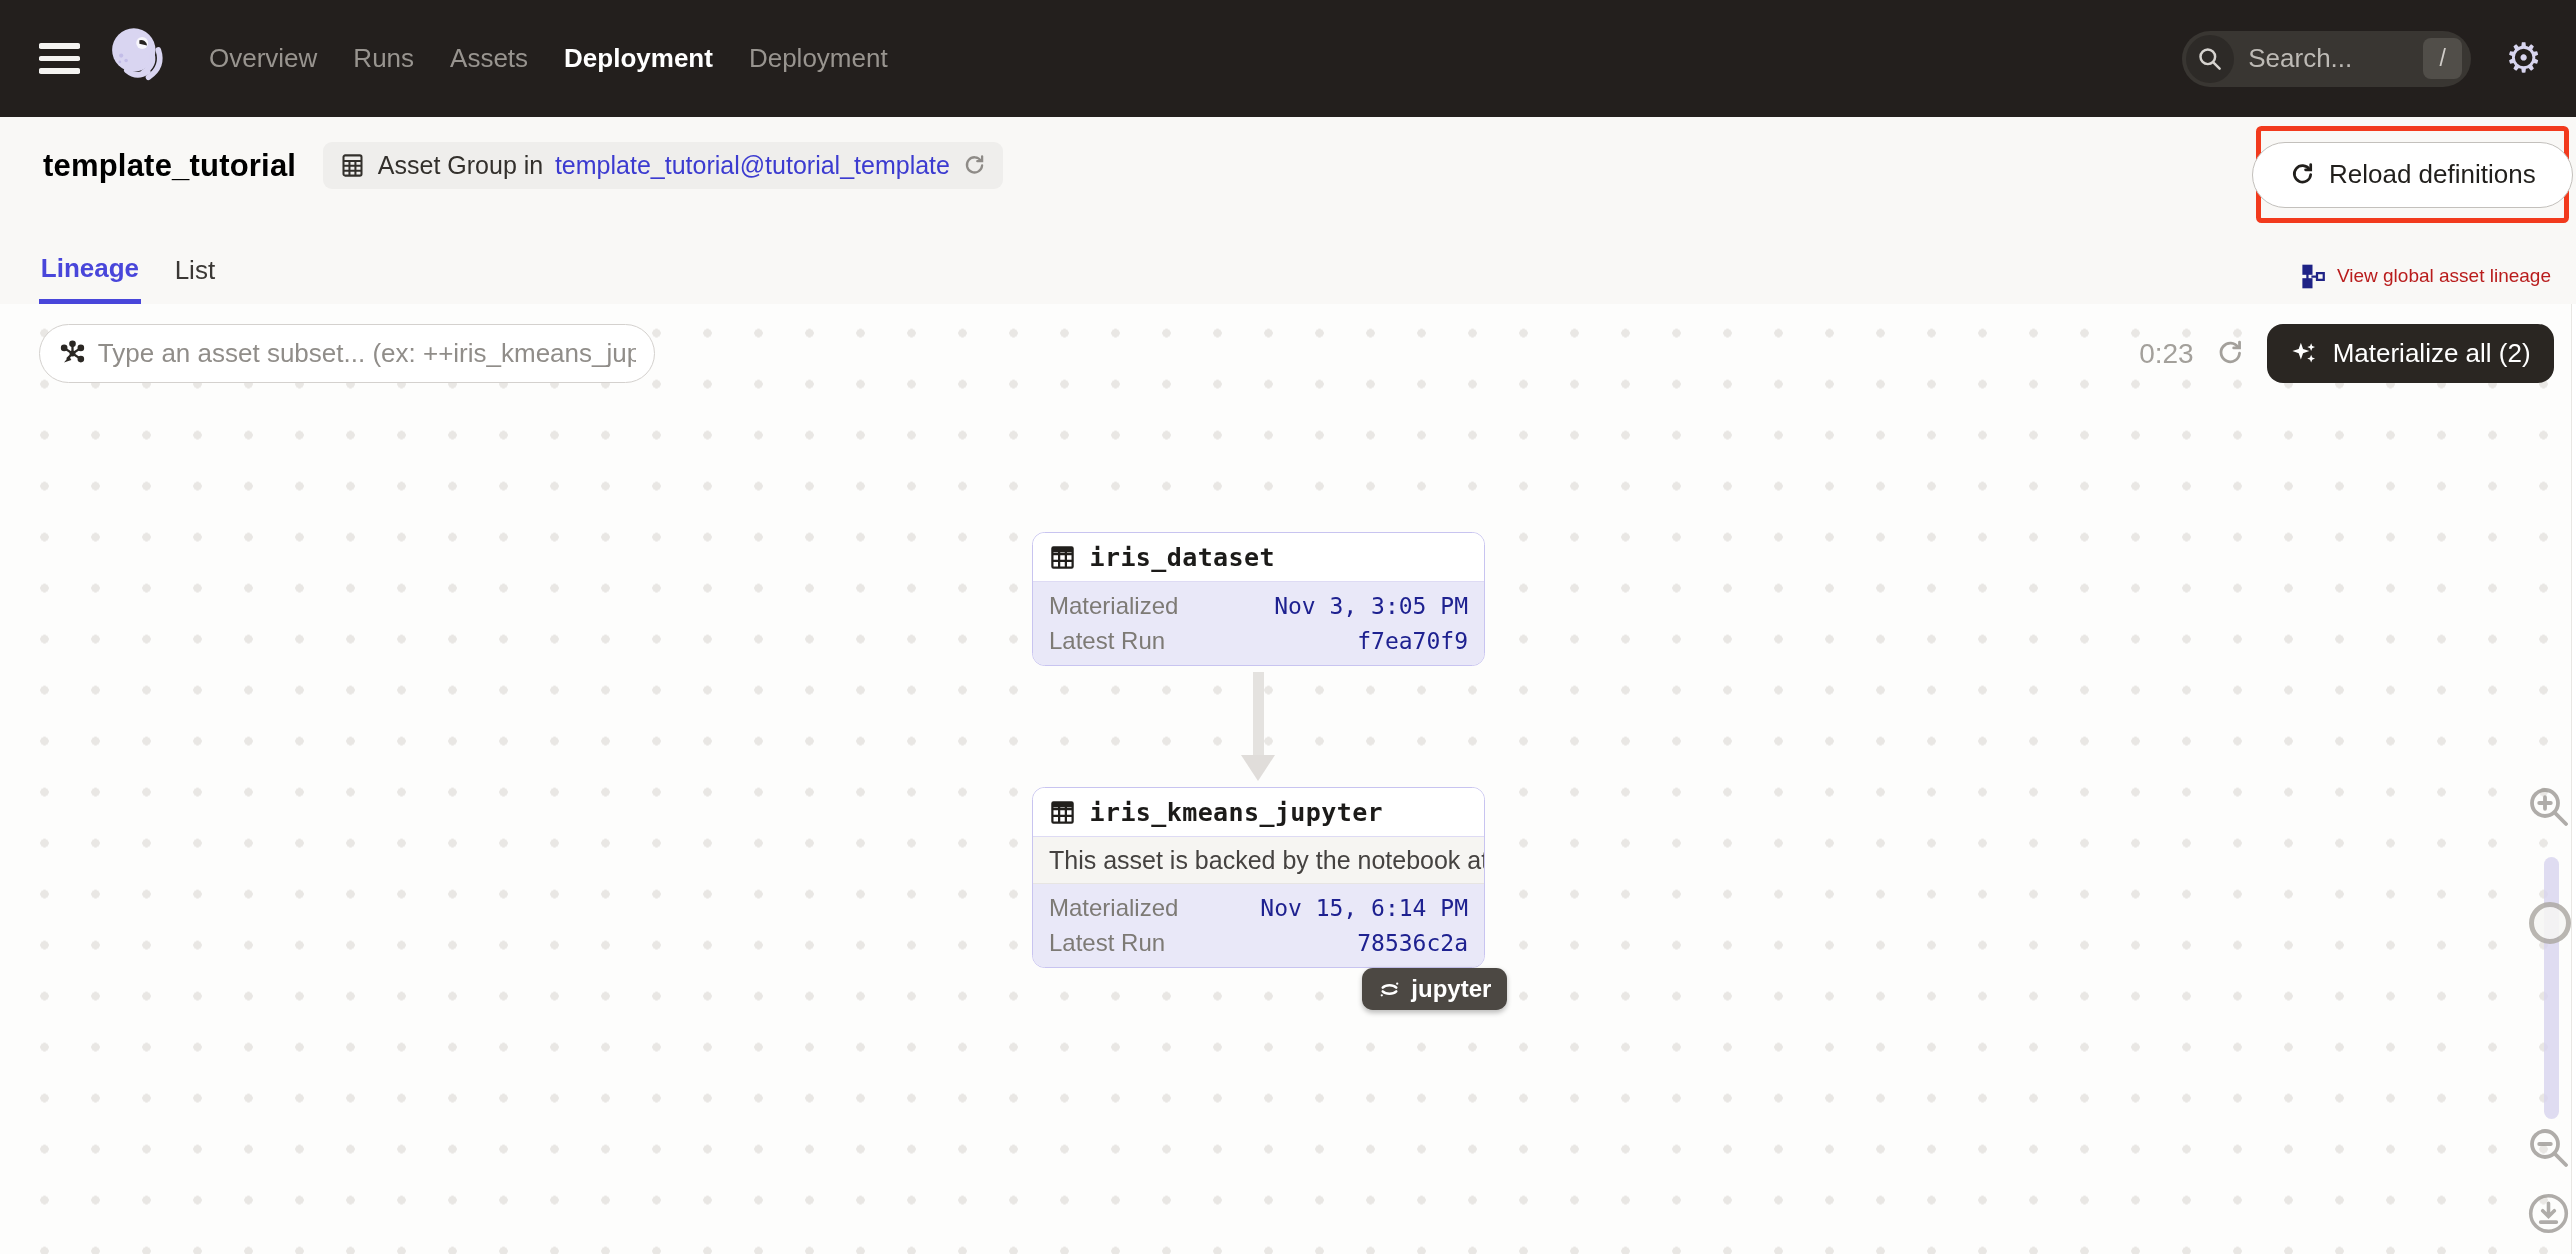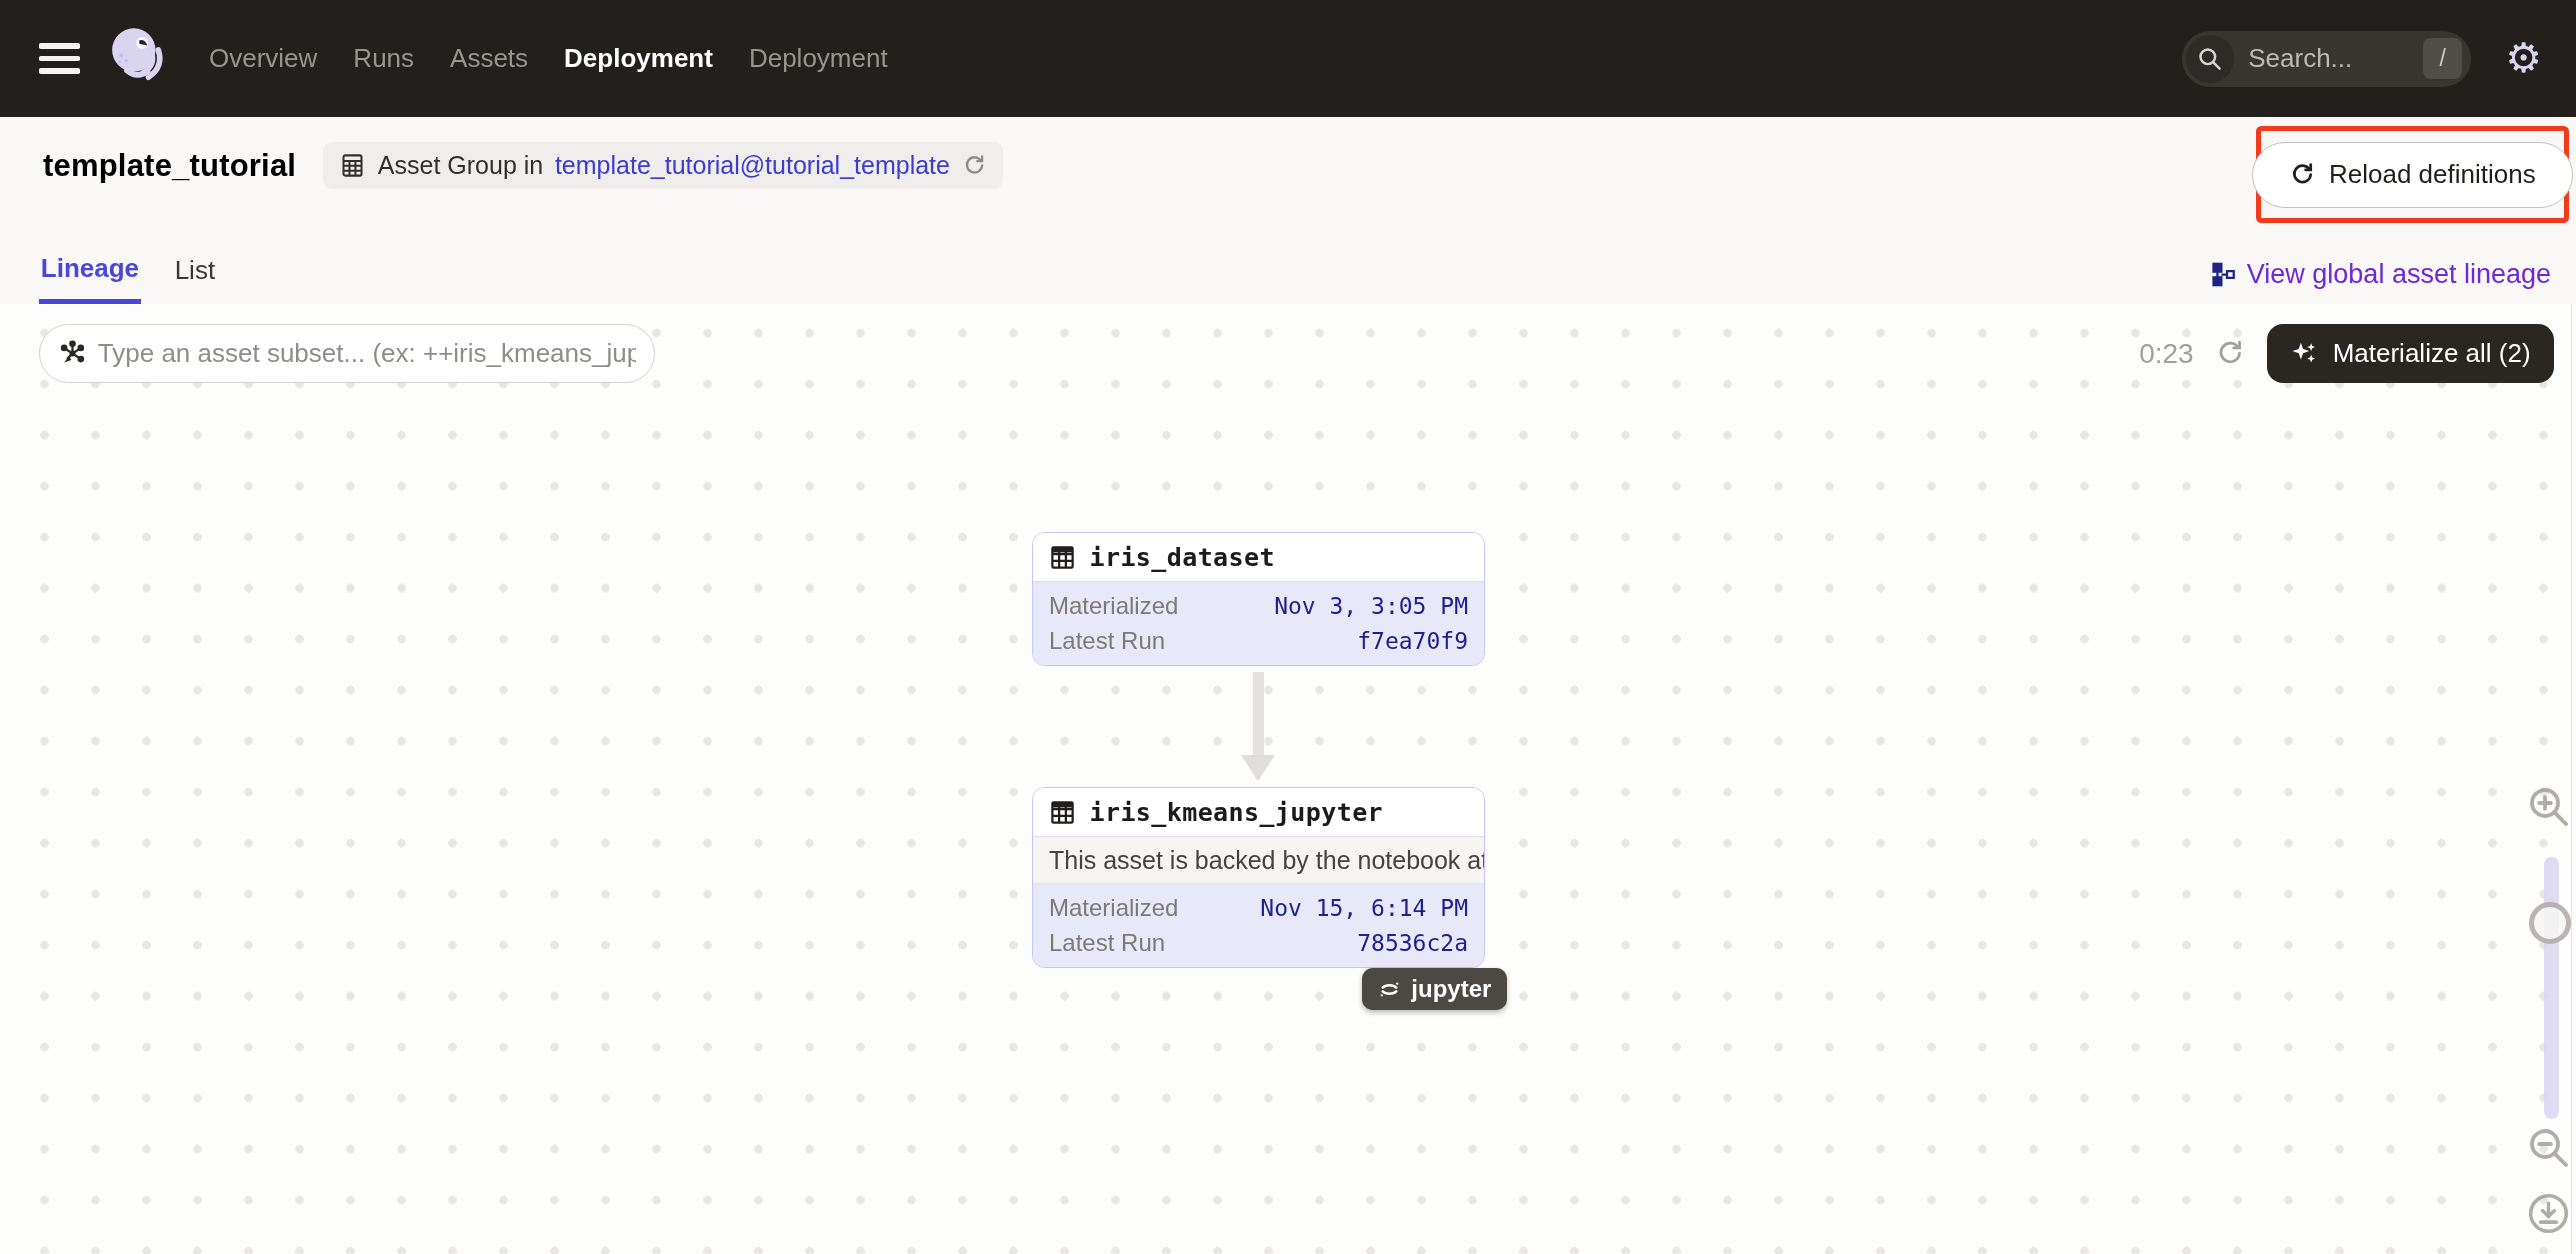--- a/index.html
+++ b/index.html
@@ -45,21 +45,21 @@
   .reload-btn { height:66px; padding:0 36px; background:#ffffff; border:1.8px solid #c3c0bc;
                 border-radius:36px; display:flex; align-items:center; gap:12.6px;
                 font-size:26px; color:#211f1c; cursor:pointer; white-space:nowrap; }
 
   .tabsrow { position:absolute; left:0; bottom:0; width:2576px; display:flex;
              align-items:flex-end; padding:0 25px 0 39px; }
   .tab { font-size:26px; padding:0 1.8px 18px 1.8px; margin-right:32px; cursor:pointer; }
   .tab.active { color:#4946da; font-weight:600; border-bottom:5.4px solid #4946da; padding-bottom:15px; }
   .tab.idle { color:#3b3835; font-weight:500; }
   .global-link { margin-left:auto; display:flex; align-items:center; gap:10.8px;
-                 color:#6d28d9; font-size:27px; padding-bottom:14.4px; cursor:pointer; }
+                 color:#b91c1c; font-size:19px; padding-bottom:14.4px; cursor:pointer; }
 
   
   .graph { position:absolute; left:0; top:304px; width:2576px; height:951px;
            background-color:#fdfdfc;
            background-image:radial-gradient(circle, #e9e7e4 4px, transparent 4.5px);
            background-size:51px 51px; background-position:19px 3.6px; }
 
   .filter { position:absolute; left:39px; top:20px; width:616px; height:59px;
             background:#ffffff; border:1.8px solid #d4d1ce; border-radius:30px;
             display:flex; align-items:center; padding:0 18px; gap:10.8px; }

